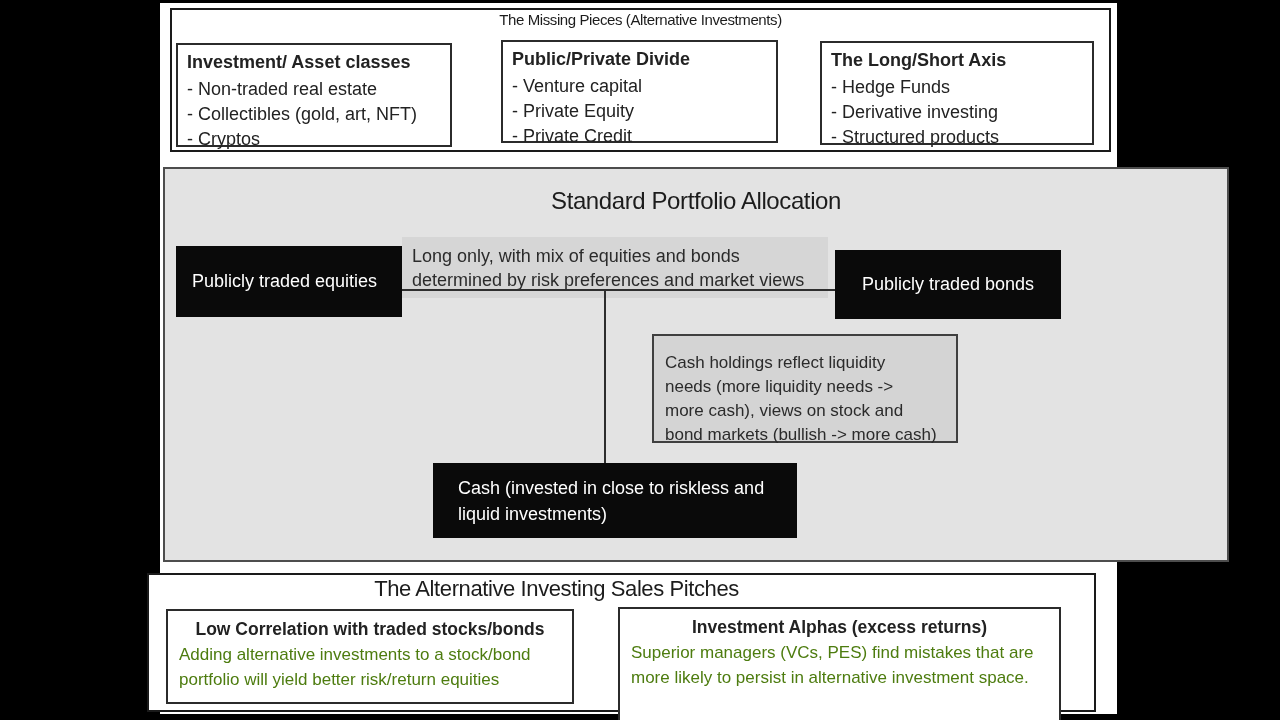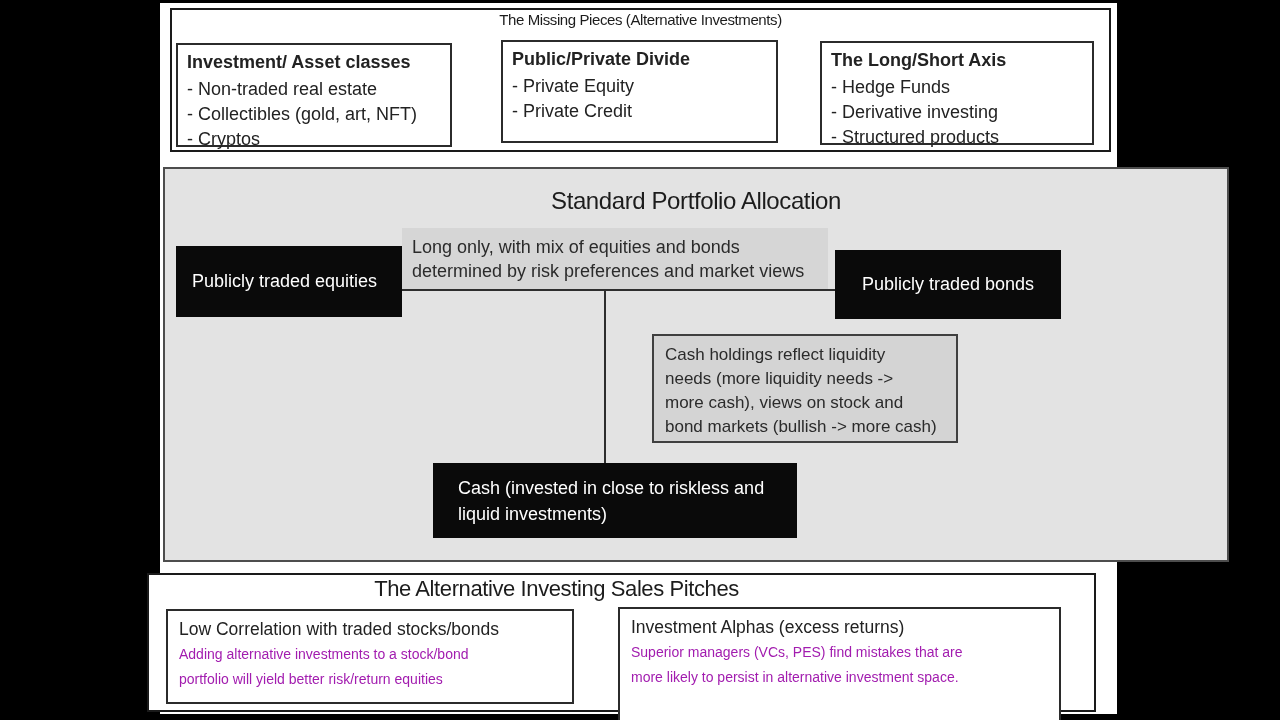--- a/index.html
+++ b/index.html
@@ -49,27 +49,27 @@
   .mid-title {
     position: absolute; left: 0; top: 18px; width: 100%;
     text-align: center; font-size: 24px; letter-spacing: -0.4px;
     color: #1c1c1c; font-weight: 400; margin: 0;
   }
   .note-box {
     position: absolute; box-sizing: border-box;
     background: #d6d6d6; color: #2b2b2b;
   }
   .alloc-note {
-    left: 237px; top: 59px; width: 426px; height: 61px;
+    left: 237px; top: 68px; width: 426px; height: 61px;
     padding: 7px 10px; font-size: 18px; line-height: 24px;
   }
   .cash-note {
     left: 487px; top: 165px; width: 306px; height: 109px;
     background: #d4d4d4; border: 2px solid #3f3f3f;
-    padding: 7px 11px; font-size: 17px; line-height: 24px;
+    padding: 15px 11px; font-size: 17px; line-height: 24px;
   }
   .note-line { white-space: nowrap; }
   .black-box {
     position: absolute; box-sizing: border-box;
     background: #0a0a0a; color: #ffffff;
     display: flex; align-items: center;
     font-size: 18px;
   }
   .equities-box { left: 11px;  top: 77px; width: 226px; height: 71px; padding-left: 16px; }
   .bonds-box    { left: 670px; top: 81px; width: 226px; height: 69px; justify-content: center; text-align: center; }
@@ -92,41 +92,42 @@
     text-align: center; font-size: 22px; letter-spacing: -0.4px;
     color: #1c1c1c; font-weight: 400; margin: 0;
   }
   .pitch-box {
     position: absolute; box-sizing: border-box;
     border: 2px solid #2b2b2b; background: #fff;
     padding: 6px 11px; color: #222;
   }
   .pitch-l { left: 17px;  top: 34px; width: 408px; height: 95px; }
   .pitch-r { left: 469px; top: 32px; width: 443px; height: 127px; }
-  .pitch-header { font-weight: normal; font-size: 17.5px; line-height: 25px; white-space: nowrap; }
-  .pitch-line { font-size: 14px; line-height: 25px; white-space: nowrap; color: #a21caf; }
+  .pitch-header { font-weight: bold; font-size: 17.5px; line-height: 25px; white-space: nowrap; text-align: center; }
+  .pitch-line { font-size: 17px; line-height: 25px; white-space: nowrap; color: #4d7c0f; }
 </style>
 </head>
 <body>
 
 <div class="stage">
   <div class="backdrop"></div>
 
   <section class="panel top-panel">
     <h1 class="top-title">The Missing Pieces (Alternative Investments)</h1>
 
     <div class="tbox tbox-a">
       <div class="tbox-header">Investment/ Asset classes</div>
       <div class="tbox-item">- Non-traded real estate</div>
       <div class="tbox-item">- Collectibles (gold, art, NFT)</div>
       <div class="tbox-item">- Cryptos</div>
     </div>
 
     <div class="tbox tbox-b">
       <div class="tbox-header">Public/Private Divide</div>
+      <div class="tbox-item">- Venture capital</div>
       <div class="tbox-item">- Private Equity</div>
       <div class="tbox-item">- Private Credit</div>
     </div>
 
     <div class="tbox tbox-c">
       <div class="tbox-header">The Long/Short Axis</div>
       <div class="tbox-item">- Hedge Funds</div>
       <div class="tbox-item">- Derivative investing</div>
       <div class="tbox-item">- Structured products</div>
     </div>

